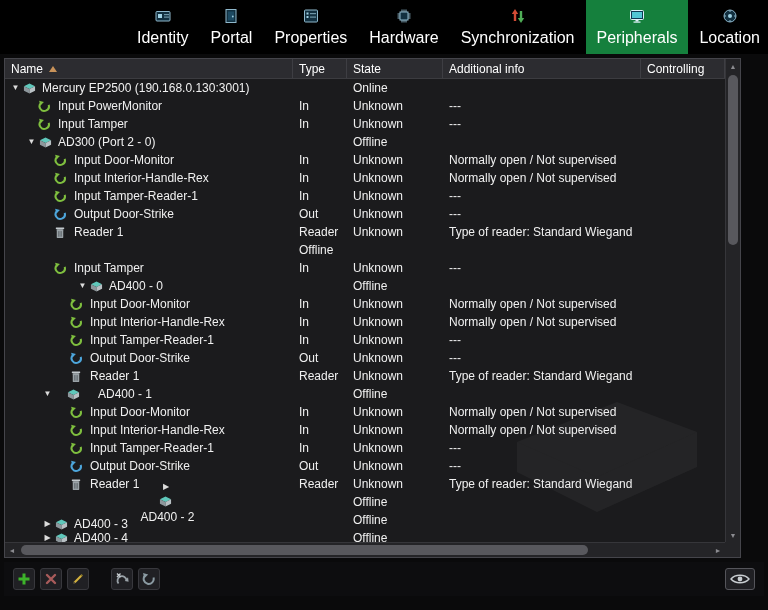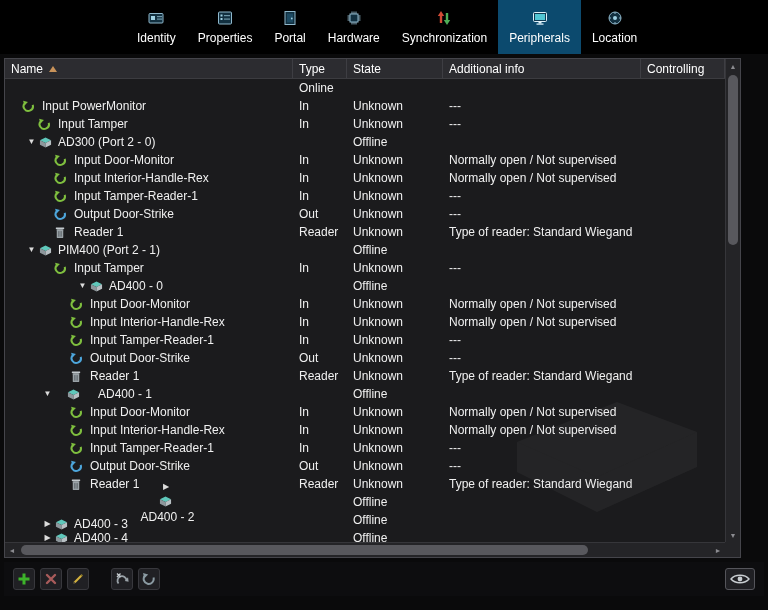--- a/index.html
+++ b/index.html
@@ -12,24 +12,24 @@
 
   
   .tabbar {
     position:absolute; top:0; left:0; width:768px; height:54px;
     background:#000; display:flex; align-items:stretch; padding-left:126px;
   }
   .tab {
     display:flex; flex-direction:column; align-items:center; justify-content:center;
     gap:5px; padding:0 11px; cursor:pointer;
   }
-  .tab.selected { background:#0c4a6e; }
+  .tab.selected { background:#15803d; }
   .tabicon { width:16px; height:16px; display:inline-flex; }
   .tabicon svg { width:16px; height:16px; }
-  .tablbl { font-size:12px; color:#fff; white-space:nowrap; }
+  .tablbl { font-size:16px; color:#fff; white-space:nowrap; }
 
   
   .panel {
     position:absolute; left:4px; top:58px; width:737px; height:500px;
     background:#19191b; border:1px solid #45454b;
   }
   .thead {
     position:absolute; top:0; left:0; right:15px; height:20px;
     background:#2c2c30; border-bottom:1px solid #3c3c40;
     display:grid; grid-template-columns:288px 54px 96px 198px 1fr;
@@ -118,38 +118,38 @@
             <rect x="3" y="6" width="4" height="4" fill="#9fd0e2"></rect>
             <rect x="9" y="6" width="5" height="1.2" fill="#6f97a8"></rect>
             <rect x="9" y="8.5" width="5" height="1.2" fill="#6f97a8"></rect>
           </svg>
       </span>
       <span class="tablbl">Identity</span>
     </div>
     <div class="tab">
       <span class="tabicon">
         <svg viewBox="0 0 16 16">
+            <rect x="3" y="1.5" width="10" height="13" fill="#123040" stroke="#8fb8cc"></rect>
+            <rect x="5" y="3.5" width="6" height="9" fill="#1d4a62"></rect>
+            <circle cx="9.8" cy="8.5" r="0.9" fill="#9fd0e2"></circle>
+          </svg>
+      </span>
+      <span class="tablbl">Portal</span>
+    </div>
+    <div class="tab">
+      <span class="tabicon">
+        <svg viewBox="0 0 16 16">
             <rect x="1.5" y="2" width="13" height="12" rx="1" fill="#123040" stroke="#8fb8cc"></rect>
             <rect x="3.5" y="4.5" width="2" height="2" fill="#9fd0e2"></rect>
             <rect x="7" y="5" width="6" height="1.2" fill="#6f97a8"></rect>
             <rect x="3.5" y="8" width="2" height="2" fill="#9fd0e2"></rect>
             <rect x="7" y="8.5" width="6" height="1.2" fill="#6f97a8"></rect>
           </svg>
       </span>
       <span class="tablbl">Properties</span>
-    </div>
-    <div class="tab">
-      <span class="tabicon">
-        <svg viewBox="0 0 16 16">
-            <rect x="3" y="1.5" width="10" height="13" fill="#123040" stroke="#8fb8cc"></rect>
-            <rect x="5" y="3.5" width="6" height="9" fill="#1d4a62"></rect>
-            <circle cx="9.8" cy="8.5" r="0.9" fill="#9fd0e2"></circle>
-          </svg>
-      </span>
-      <span class="tablbl">Portal</span>
     </div>
     <div class="tab">
       <span class="tabicon">
         <svg viewBox="0 0 16 16">
             <rect x="4" y="4" width="8" height="8" fill="#123040" stroke="#8fb8cc"></rect>
             <path d="M6 1.5v2.5 M8 1.5v2.5 M10 1.5v2.5 M6 12v2.5 M8 12v2.5 M10 12v2.5 M1.5 6h2.5 M1.5 8h2.5 M1.5 10h2.5 M12 6h2.5 M12 8h2.5 M12 10h2.5" stroke="#8fb8cc" stroke-width="1" fill="none"></path>
           </svg>
       </span>
       <span class="tablbl">Hardware</span>
     </div>
@@ -211,67 +211,78 @@
       <div class="watermark">
         <svg width="230" height="160" viewBox="0 0 230 160">
             <g fill="rgba(255,255,255,0.045)">
               <polygon points="30,70 130,30 210,60 110,105"></polygon>
               <polygon points="30,70 110,105 110,140 30,100"></polygon>
               <polygon points="210,60 110,105 110,140 210,95"></polygon>
             </g>
           </svg>
       </div>
     <div class="trow">
-          <div class="cell"></div>
-          <div class="cell">Online</div>
-          <div class="cell"></div>
-          <div class="cell"></div>
-        </div>
-        <div class="trow">
           <div class="cell namecell" style="padding-left: 4px;">
-            <span class="exp none"></span>
-            <span class="ticon">
-              <svg viewBox="0 0 14 14" width="13" height="13">
-                <path d="M3.2 3.2 A5 5 0 1 0 11.5 5.2" fill="none" stroke="#7fbf3f" stroke-width="2.2"></path>
-                <polygon points="1.2,0.8 6.4,2.2 2.6,6.0" fill="#7fbf3f"></polygon>
-              </svg>
-            </span>
-            <span class="rlabel">Input PowerMonitor</span>
-          </div>
-          <div class="cell">In</div>
-          <div class="cell">Unknown</div>
-          <div class="cell">---</div>
-          <div class="cell"></div>
-        </div>
-        <div class="trow">
-          <div class="cell namecell" style="padding-left: 20px;">
-            <span class="exp none"></span>
-            <span class="ticon">
-              <svg viewBox="0 0 14 14" width="13" height="13">
-                <path d="M3.2 3.2 A5 5 0 1 0 11.5 5.2" fill="none" stroke="#7fbf3f" stroke-width="2.2"></path>
-                <polygon points="1.2,0.8 6.4,2.2 2.6,6.0" fill="#7fbf3f"></polygon>
-              </svg>
-            </span>
-            <span class="rlabel">Input Tamper</span>
-          </div>
-          <div class="cell">In</div>
-          <div class="cell">Unknown</div>
-          <div class="cell">---</div>
-          <div class="cell"></div>
-        </div>
-        <div class="trow">
-          <div class="cell namecell" style="padding-left: 20px;">
             <span class="exp expanded"></span>
             <span class="ticon">
               <svg viewBox="0 0 16 14" width="15" height="13">
                 <polygon points="2,4.5 8,1.5 14,4.5 8,7.5" fill="#5fc8bb"></polygon>
                 <polygon points="2,4.5 8,7.5 8,12.5 2,9.5" fill="#8d979c"></polygon>
                 <polygon points="14,4.5 8,7.5 8,12.5 14,9.5" fill="#b8c0c4"></polygon>
               </svg>
             </span>
+            <span class="rlabel">Mercury EP2500 (190.168.0.130:3001)</span>
+          </div>
+          <div class="cell"></div>
+          <div class="cell">Online</div>
+          <div class="cell"></div>
+          <div class="cell"></div>
+        </div>
+        <div class="trow">
+          <div class="cell namecell" style="padding-left: 20px;">
+            <span class="exp none"></span>
+            <span class="ticon">
+              <svg viewBox="0 0 14 14" width="13" height="13">
+                <path d="M3.2 3.2 A5 5 0 1 0 11.5 5.2" fill="none" stroke="#7fbf3f" stroke-width="2.2"></path>
+                <polygon points="1.2,0.8 6.4,2.2 2.6,6.0" fill="#7fbf3f"></polygon>
+              </svg>
+            </span>
+            <span class="rlabel">Input PowerMonitor</span>
+          </div>
+          <div class="cell">In</div>
+          <div class="cell">Unknown</div>
+          <div class="cell">---</div>
+          <div class="cell"></div>
+        </div>
+        <div class="trow">
+          <div class="cell namecell" style="padding-left: 20px;">
+            <span class="exp none"></span>
+            <span class="ticon">
+              <svg viewBox="0 0 14 14" width="13" height="13">
+                <path d="M3.2 3.2 A5 5 0 1 0 11.5 5.2" fill="none" stroke="#7fbf3f" stroke-width="2.2"></path>
+                <polygon points="1.2,0.8 6.4,2.2 2.6,6.0" fill="#7fbf3f"></polygon>
+              </svg>
+            </span>
+            <span class="rlabel">Input Tamper</span>
+          </div>
+          <div class="cell">In</div>
+          <div class="cell">Unknown</div>
+          <div class="cell">---</div>
+          <div class="cell"></div>
+        </div>
+        <div class="trow">
+          <div class="cell namecell" style="padding-left: 20px;">
+            <span class="exp expanded"></span>
+            <span class="ticon">
+              <svg viewBox="0 0 16 14" width="15" height="13">
+                <polygon points="2,4.5 8,1.5 14,4.5 8,7.5" fill="#5fc8bb"></polygon>
+                <polygon points="2,4.5 8,7.5 8,12.5 2,9.5" fill="#8d979c"></polygon>
+                <polygon points="14,4.5 8,7.5 8,12.5 14,9.5" fill="#b8c0c4"></polygon>
+              </svg>
+            </span>
             <span class="rlabel">AD300 (Port 2 - 0)</span>
           </div>
           <div class="cell"></div>
           <div class="cell">Offline</div>
           <div class="cell"></div>
           <div class="cell"></div>
         </div>
         <div class="trow">
           <div class="cell namecell" style="padding-left: 36px;">
             <span class="exp none"></span>
@@ -347,31 +358,20 @@
               </svg>
             </span>
             <span class="rlabel">Reader 1</span>
           </div>
           <div class="cell">Reader</div>
           <div class="cell">Unknown</div>
           <div class="cell">Type of reader: Standard Wiegand</div>
           <div class="cell"></div>
         </div>
         <div class="trow">
-          <div class="cell namecell" style="padding-left: 20px;">
-            <span class="exp expanded"></span>
-            <span class="ticon">
-              <svg viewBox="0 0 16 14" width="15" height="13">
-                <polygon points="2,4.5 8,1.5 14,4.5 8,7.5" fill="#5fc8bb"></polygon>
-                <polygon points="2,4.5 8,7.5 8,12.5 2,9.5" fill="#8d979c"></polygon>
-                <polygon points="14,4.5 8,7.5 8,12.5 14,9.5" fill="#b8c0c4"></polygon>
-              </svg>
-            </span>
-            <span class="rlabel">PIM400 (Port 2 - 1)</span>
-          </div>
           <div class="cell"></div>
           <div class="cell">Offline</div>
           <div class="cell"></div>
           <div class="cell"></div>
         </div>
         <div class="trow">
           <div class="cell namecell" style="padding-left: 36px;">
             <span class="exp none"></span>
             <span class="ticon">
               <svg viewBox="0 0 14 14" width="13" height="13">

